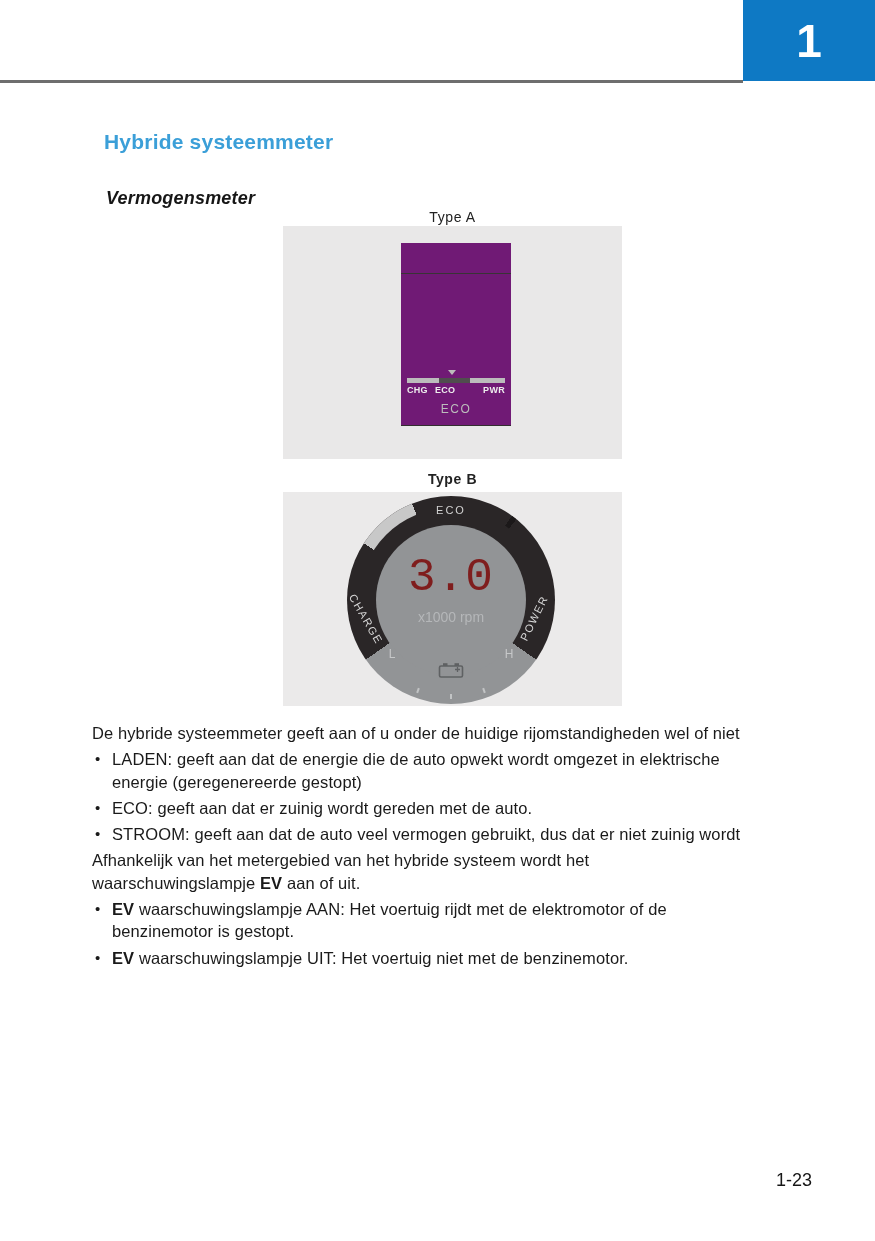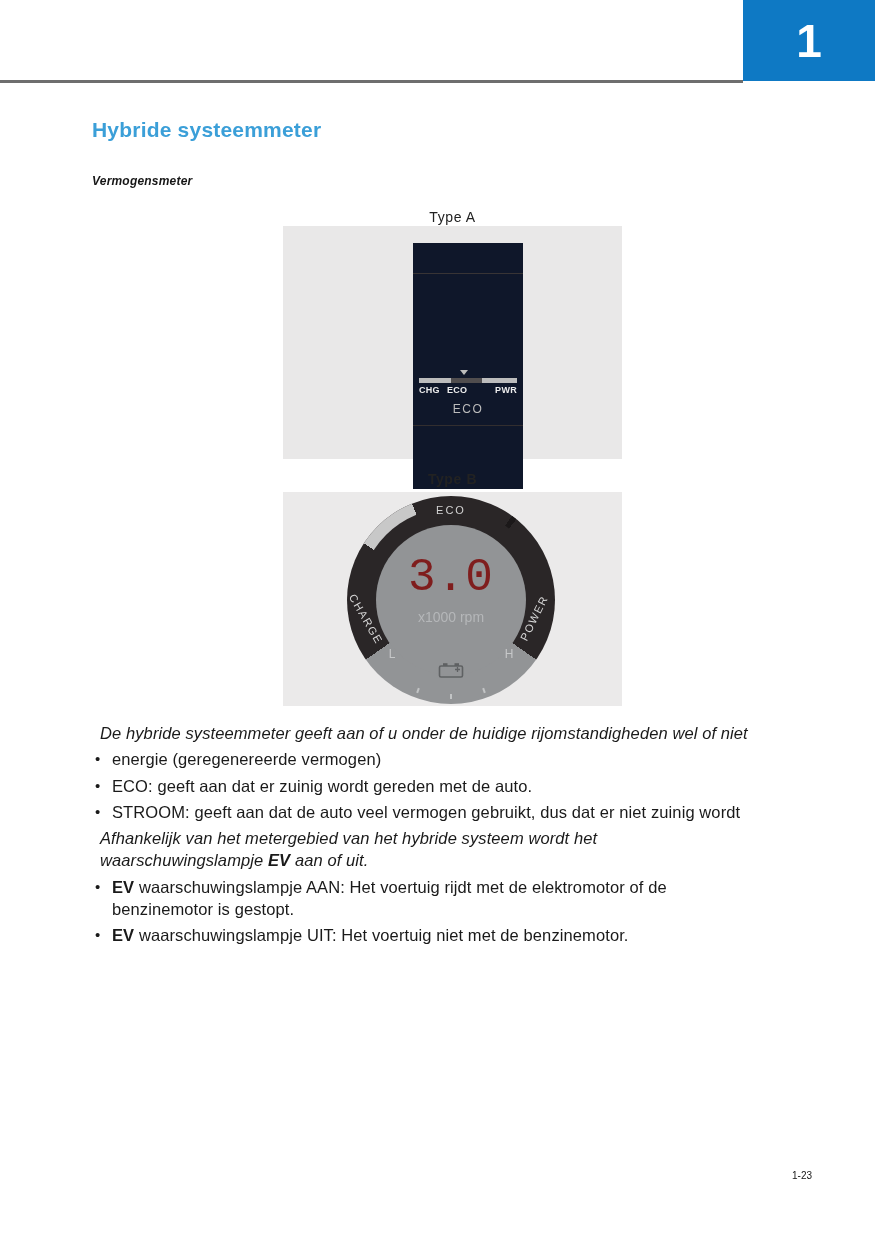--- a/index.html
+++ b/index.html
@@ -11,37 +11,37 @@
   
   .rule{position:absolute;left:0;top:80px;width:743px;height:3px;background:#6e6e6e;}
   .chapter-tab{
     position:absolute;right:0;top:0;width:132px;height:81px;
     background:var(--accent,#0e79c4);color:#ffffff;
     display:flex;align-items:center;justify-content:center;
     font-size:46px;font-weight:600;
   }
   
   .page-title{
-    position:absolute;left:92px;top:118px;margin:0;
+    position:absolute;left:92px;top:118px;margin:12px;
     font-size:21px;font-weight:700;color:var(--heading,#3b9fd8);letter-spacing:.2px;
   }
   .section-subtitle{
-    position:absolute;left:92px;top:174px;margin:0;
-    font-size:12px;font-weight:700;font-style:italic;color:#161616;letter-spacing:.2px;
+    position:absolute;left:92px;top:174px;margin:14px;
+    font-size:18px;font-weight:700;font-style:italic;color:#161616;letter-spacing:.2px;
   }
   
   .fig-label{
     position:absolute;left:283px;width:339px;text-align:center;
     font-size:14px;color:#222;letter-spacing:.6px;
   }
   .fig-label.a{top:202px;margin-top:7px;}
   .fig-label.b{top:471px;}
   
   .fig-a{position:absolute;left:283px;top:226px;width:339px;height:233px;background:#e9e8e8;}
-  .display-a{position:absolute;left:130px;top:17px;width:110px;height:246px;background:#0f172a;}
+  .display-a{position:absolute;left:118px;top:17px;width:110px;height:182px;background:#701a75;}
   .display-a .hline{position:absolute;left:0;right:0;height:1px;background:#383435;}
   .display-a .hline.t{top:30px;}
   .display-a .hline.b{top:182px;background:#322e2f;}
   .bar{position:absolute;left:6px;right:6px;top:135px;height:5px;display:flex;}
   .bar .seg{height:100%;}
   .bar .s1{width:33%;background:#bcbcbc;}
   .bar .s2{width:31%;background:#504d4e;}
   .bar .s3{width:36%;background:#bcbcbc;}
   .tri{
     position:absolute;left:47px;top:127px;width:0;height:0;
@@ -75,27 +75,27 @@
   .g-l{left:35px;top:151px;}
   .g-h{left:152px;top:151px;}
   .g-tick{position:absolute;width:2px;height:5px;background:#c2c4c5;}
   .g-tick.t1{left:136px;top:192px;transform:rotate(160deg);}
   .g-tick.t2{left:103px;top:198px;}
   .g-tick.t3{left:70px;top:192px;transform:rotate(200deg);}
   .g-batt{position:absolute;left:89px;top:164px;}
   
   .body-text{position:absolute;left:92px;top:722px;width:730px;font-size:16.5px;letter-spacing:.1px;}
   .ln{line-height:22.3px;white-space:nowrap;}
-  .para{margin:0 0 4px 8px;font-style:italic;}
+  .para{margin:0 0 4px 0;}
   .bullet{display:flex;margin:0 0 4px 0;}
   .bmark{width:17px;padding-left:3px;line-height:22.3px;font-size:15px;flex:none;}
   .btext{flex:1;}
   .b{font-weight:700;}
   
-  .page-num{position:absolute;right:63px;top:1170px;font-size:10px;color:#161616;}
+  .page-num{position:absolute;right:63px;top:1170px;font-size:18px;color:#161616;}
 </style>
 </head>
 <body>
 
 <div class="rule"></div>
 <div class="chapter-tab">
   <span>1</span>
 </div>
 
 <h1 class="page-title">Hybride systeemmeter</h1>
@@ -149,21 +149,22 @@
 </div>
 
 <main class="body-text">
   <div class="para">
     <div class="ln">De hybride systeemmeter geeft aan of u onder de huidige rijomstandigheden wel of niet</div>
   </div>
 
   <div class="bullet">
     <span class="bmark">•</span>
     <div class="btext">
-      <div class="ln">energie (geregenereerde vermogen)</div>
+      <div class="ln">LADEN: geeft aan dat de energie die de auto opwekt wordt omgezet in elektrische</div>
+      <div class="ln">energie (geregenereerde gestopt)</div>
     </div>
   </div>
 
   <div class="bullet">
     <span class="bmark">•</span>
     <div class="btext">
       <div class="ln">ECO: geeft aan dat er zuinig wordt gereden met de auto.</div>
     </div>
   </div>
 

